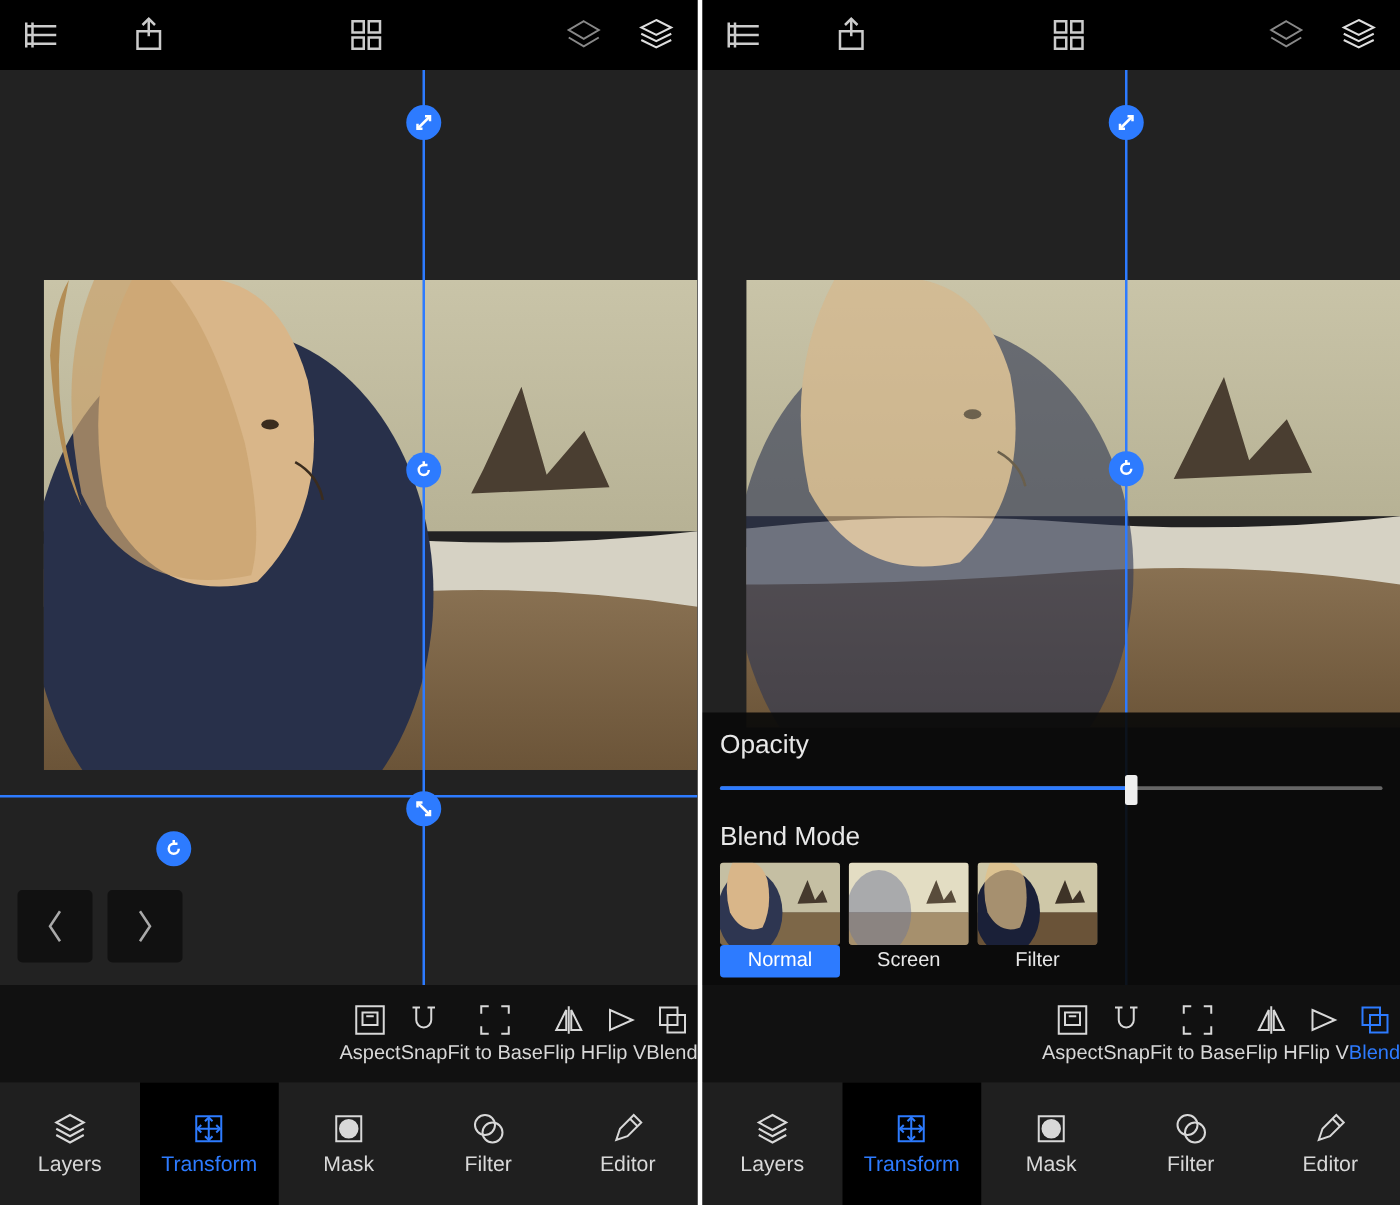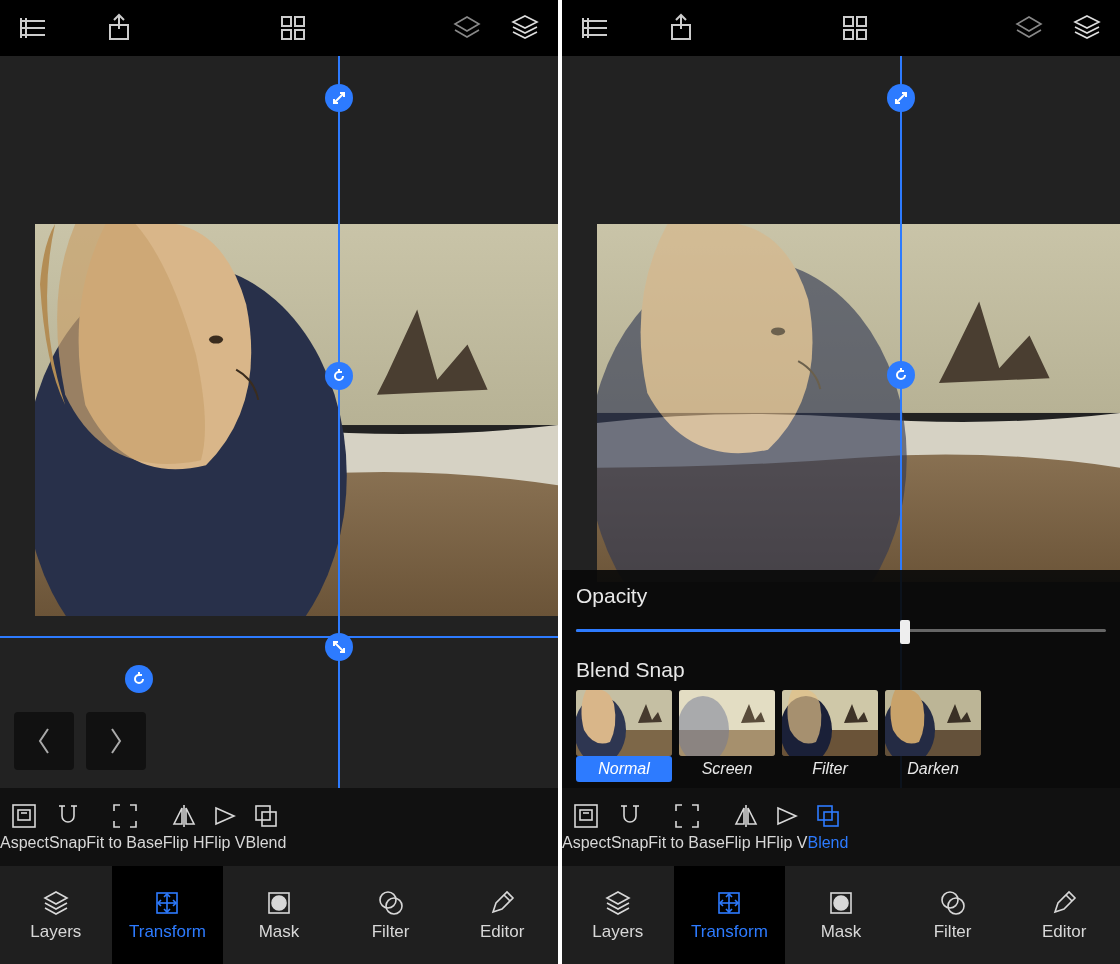--- a/index.html
+++ b/index.html
@@ -31,28 +31,28 @@
 .navbtn{width:60px;height:58px;background:#111;border-radius:4px;display:flex;align-items:center;justify-content:center;cursor:pointer;}
 .navbtn svg{width:22px;height:32px;stroke:#aaa;fill:none;stroke-width:2;}
 
 .blendpanel{position:absolute;left:0;right:0;bottom:0;background:rgba(10,10,10,.92);padding:14px 14px 6px;}
 .op-label{font-size:21px;margin-bottom:12px;color:#e8e8e8;}
 .slider{position:relative;height:20px;margin-bottom:18px;}
 .track{position:absolute;top:9px;left:0;right:0;height:3px;background:#666;border-radius:2px;}
 .trackfill{position:absolute;top:9px;left:0;width:62%;height:3px;background:#2d7bff;border-radius:2px;}
 .thumb{position:absolute;top:0;left:62%;width:10px;height:24px;background:#eee;border-radius:2px;transform:translateX(-50%);}
 .bm-label{font-size:21px;margin-bottom:8px;}
-.modes{display:flex;gap:7px;font-style:italic;}
+.modes{display:flex;gap:7px;}
 .mode{width:96px;cursor:pointer;}
 .mode-thumb{width:96px;height:66px;background:#5a5040;border-radius:3px;overflow:hidden;}
 .mode-thumb svg{width:100%;height:100%;display:block;}
 .mode-label{font-size:16px;text-align:center;padding:4px 0;color:#e8e8e8;}
 .mode.sel .mode-label{background:#2d7bff;border-radius:3px;color:#fff;}
 
-.tools{height:78px;background:#111;display:flex;justify-content:flex-start;align-items:center;}
+.tools{height:78px;background:#111;display:flex;justify-content:flex-end;align-items:center;}
 .tool{display:flex;flex-direction:column;align-items:center;gap:4px;font-size:16px;color:#d8d8d8;cursor:pointer;}
 .tool svg{width:28px;height:28px;stroke:#d8d8d8;fill:none;stroke-width:1.6;}
 .tool.active{color:#2d7bff;}
 .tool.active svg{stroke:#2d7bff;}
 
 .tabs{height:98px;display:flex;}
 .tab{flex:1;display:flex;flex-direction:column;align-items:center;justify-content:center;gap:4px;font-size:17px;color:#d8d8d8;cursor:pointer;}
 .tab svg{width:30px;height:30px;stroke:#d8d8d8;fill:none;stroke-width:1.6;}
 .tab.active{background:#000000;color:#2d7bff;}
 .tab.active svg{stroke:#2d7bff;}
@@ -380,21 +380,21 @@
           </svg>
         </div>
 
       <div class="blendpanel">
         <div class="op-label">Opacity</div>
         <div class="slider">
           <div class="track"></div>
             <div class="trackfill"></div>
             <div class="thumb"></div>
         </div>
-        <div class="bm-label">Blend Snap</div>
+        <div class="bm-label">Blend Mode</div>
         <div class="modes">
           <div class="mode sel">
               <div class="mode-thumb">
                 <svg viewBox="0 0 96 66">
                   <rect width="96" height="40" fill="#c5bfa3"></rect>
                   <rect y="40" width="96" height="26" fill="#7d6748"></rect>
                   <ellipse cx="24" cy="40" rx="26" ry="34" fill="#2e3651"></ellipse>
                   <path d="M10,0 Q2,18 8,40 Q18,58 34,52 Q42,36 38,14 Q34,2 26,0 Z" fill="#d9b689"></path>
                   <path d="M64,28 L70,14 L76,30 L82,22 L86,32 L62,33Z" fill="#463a2e"></path>
                 </svg>
@@ -417,32 +417,20 @@
                 <svg viewBox="0 0 96 66">
                   <rect width="96" height="40" fill="#cfc8a8"></rect>
                   <rect y="40" width="96" height="26" fill="#6a5338"></rect>
                   <ellipse cx="24" cy="40" rx="26" ry="34" fill="#1a2038"></ellipse>
                   <path d="M10,0 Q2,18 8,40 Q18,58 34,52 Q42,36 38,14 Q34,2 26,0 Z" fill="#e2c088" opacity=".7"></path>
                   <path d="M64,28 L70,14 L76,30 L82,22 L86,32 L62,33Z" fill="#3e3327"></path>
                 </svg>
               </div>
               <div class="mode-label">Filter</div>
             </div>
-          <div class="mode">
-              <div class="mode-thumb">
-                <svg viewBox="0 0 96 66">
-                  <rect width="96" height="40" fill="#bcb596"></rect>
-                  <rect y="40" width="96" height="26" fill="#64513a"></rect>
-                  <ellipse cx="24" cy="40" rx="26" ry="34" fill="#242b44"></ellipse>
-                  <path d="M10,0 Q2,18 8,40 Q18,58 34,52 Q42,36 38,14 Q34,2 26,0 Z" fill="#c8a26a"></path>
-                  <path d="M64,28 L70,14 L76,30 L82,22 L86,32 L62,33Z" fill="#3a3025"></path>
-                </svg>
-              </div>
-              <div class="mode-label">Darken</div>
-            </div>
         </div>
       </div>
     </div>
 
     <div class="tools">
       <div class="tool">
           <svg viewBox="0 0 28 28">
             <rect x="3" y="3" width="22" height="22"></rect>
             <rect x="8" y="8" width="12" height="10"></rect>
             <line x1="11" y1="11" x2="17" y2="11"></line>

